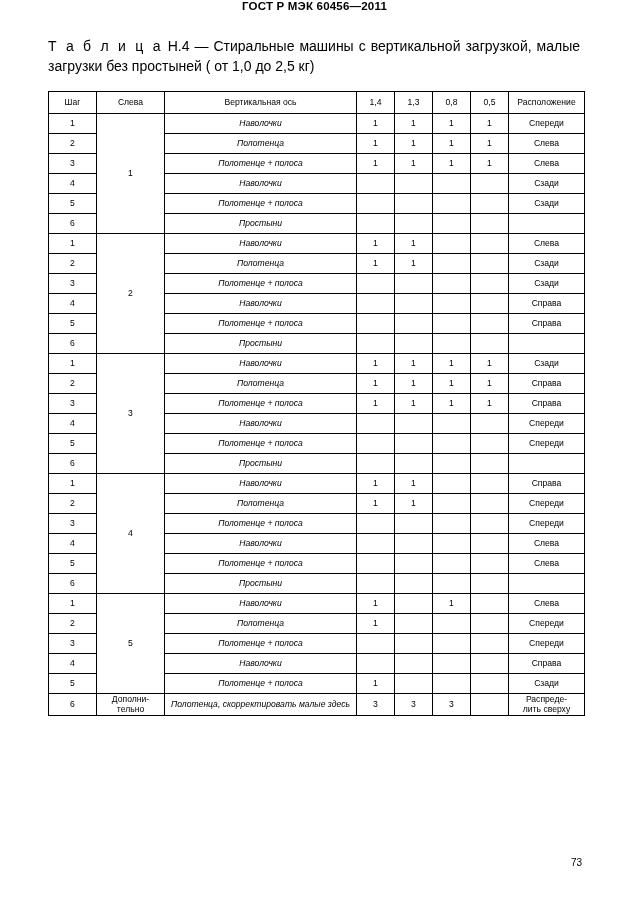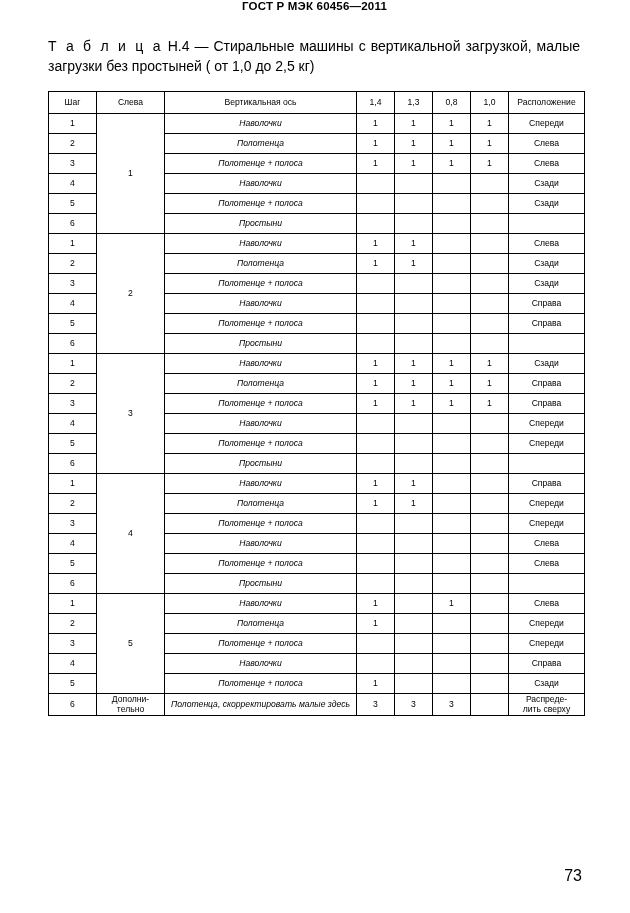--- a/index.html
+++ b/index.html
@@ -70,22 +70,22 @@
   col.c-pos    { width: 76px; }
   .group-cell {
     font-size: 8.6px;
   }
   .two-line {
     line-height: 1.25;
   }
   .page-number {
     position: absolute;
     right: 48px;
-    bottom: 28px;
-    font-size: 16px;
+    bottom: 45px;
+    font-size: 10px;
   }
 </style>
 </head>
 <body>
 
 <div class="page">
 
   <div class="std-header">ГОСТ Р МЭК 60456—2011</div>
 
   <div class="table-caption">
@@ -105,21 +105,21 @@
       <col class="c-pos">
     </colgroup>
     <thead>
       <tr>
         <th>Шаг</th>
         <th>Слева</th>
         <th>Вертикальная ось</th>
         <th>1,4</th>
         <th>1,3</th>
         <th>0,8</th>
-        <th>1,0</th>
+        <th>0,5</th>
         <th>Расположение</th>
       </tr>
     </thead>
     <tbody>
         <tr>
           <td>1</td>
           <td class="group-cell" rowspan="6">1</td>
           <td class="left">Наволочки</td>
           <td>1</td>
           <td>1</td>

